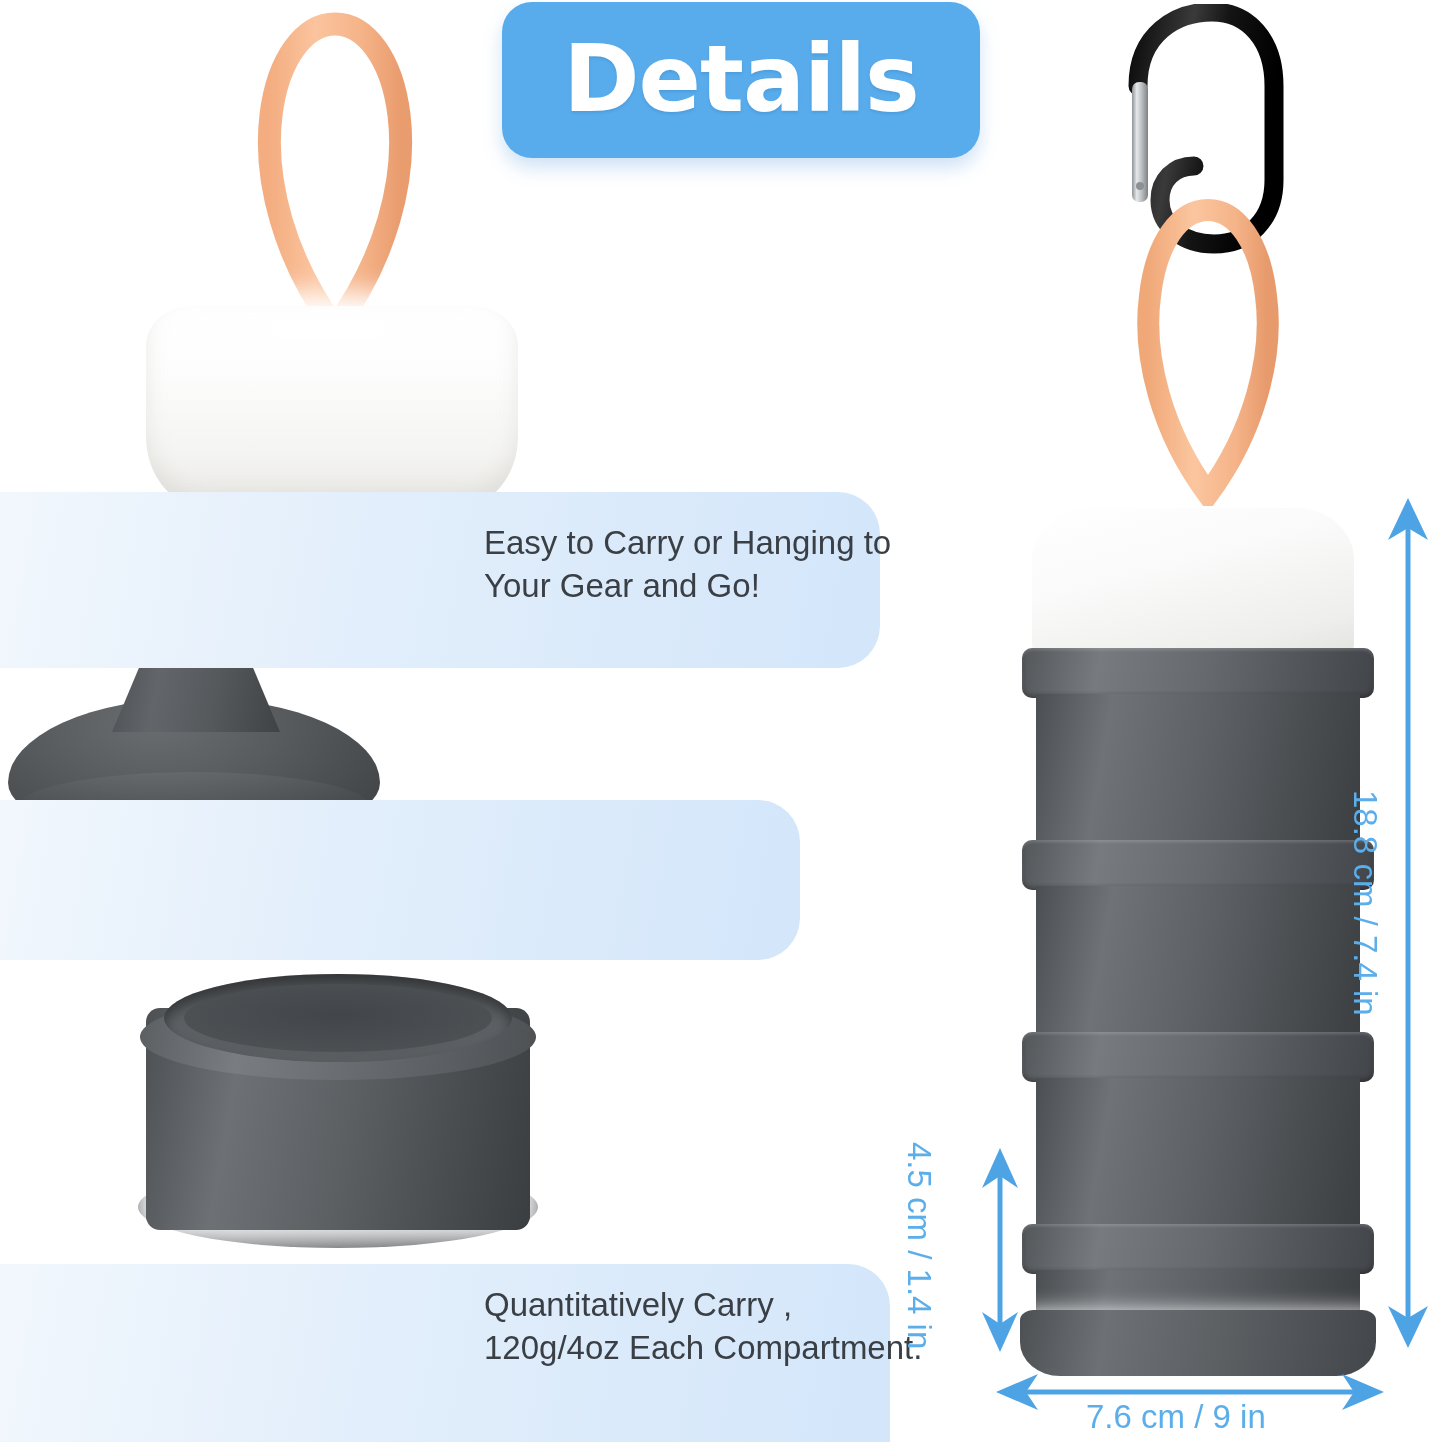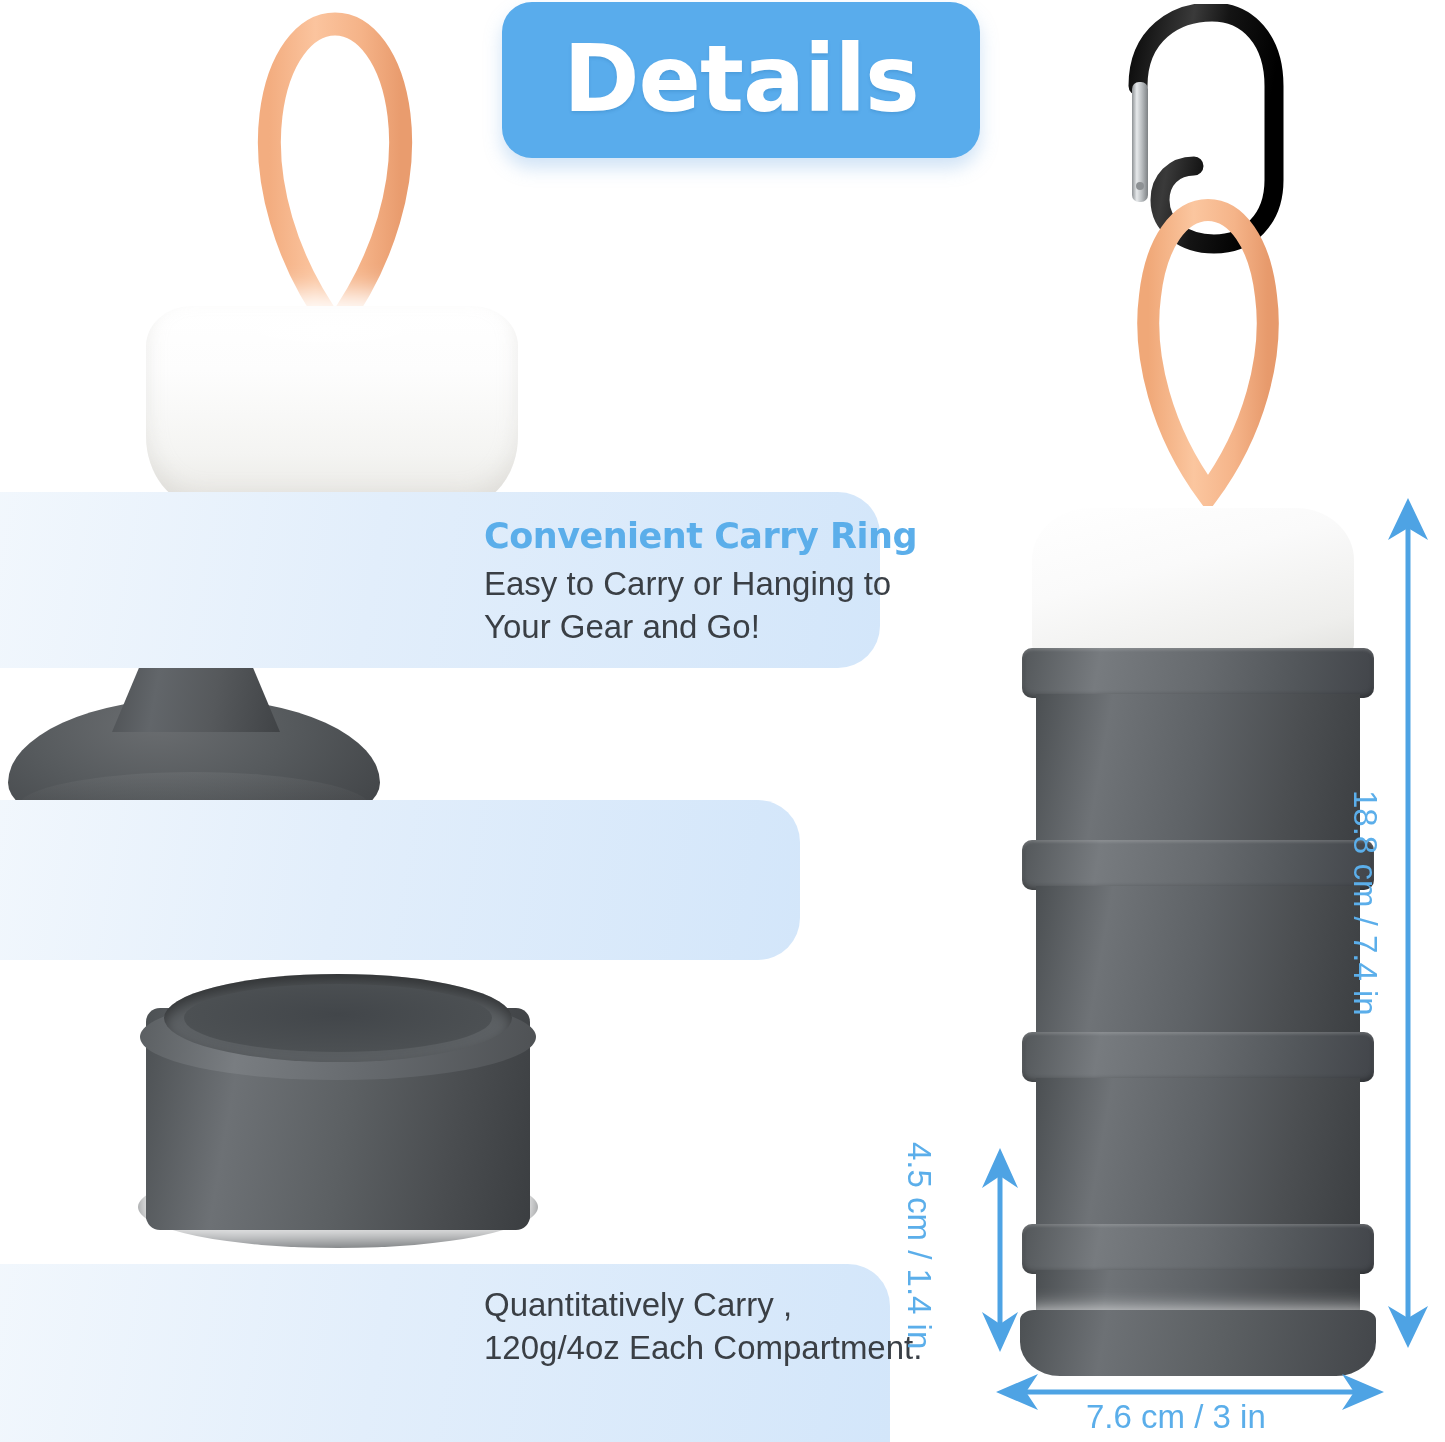--- a/index.html
+++ b/index.html
@@ -279,21 +279,20 @@
     <div class="cup-mouth"></div>
     <div class="cup-mouth-inner"></div>
   </div>
 
   <div class="details-badge">
     <span class="details-badge-text">Details</span>
   </div>
 
   <div class="feature-panel panel-1"></div>
   <div class="feature-text ft-1">
-    <div class="feature-title">Convenient Carry Ring</div>
     <div class="feature-desc">Easy to Carry or Hanging to
 Your Gear and Go!</div>
   </div>
 
   <div class="feature-panel panel-2"></div>
 
   <div class="feature-panel panel-3"></div>
   <div class="feature-text ft-3">
     <div class="feature-desc">Quantitatively Carry ,
 120g/4oz Each Compartment.</div>
@@ -360,15 +359,15 @@
     <polygon points="20,2 38,42 20,30 2,42" fill="#4EA3E4"></polygon>
     <polygon points="20,206 38,166 20,178 2,166" fill="#4EA3E4"></polygon>
   </svg>
   <div class="dim-label dim-v-left-label">4.5 cm / 1.4 in</div>
 
   <svg style="position:absolute; left:994px; top:1372px;" width="392" height="40" viewBox="0 0 392 40">
     <line x1="28" y1="20" x2="364" y2="20" stroke="#4EA3E4" stroke-width="5"></line>
     <polygon points="2,20 44,2 32,20 44,38" fill="#4EA3E4"></polygon>
     <polygon points="390,20 348,2 360,20 348,38" fill="#4EA3E4"></polygon>
   </svg>
-  <div class="dim-label dim-h-label">7.6 cm / 3 in</div>
+  <div class="dim-label dim-h-label">7.6 cm / 9 in</div>
 
 </div>
 
 </body></html>

